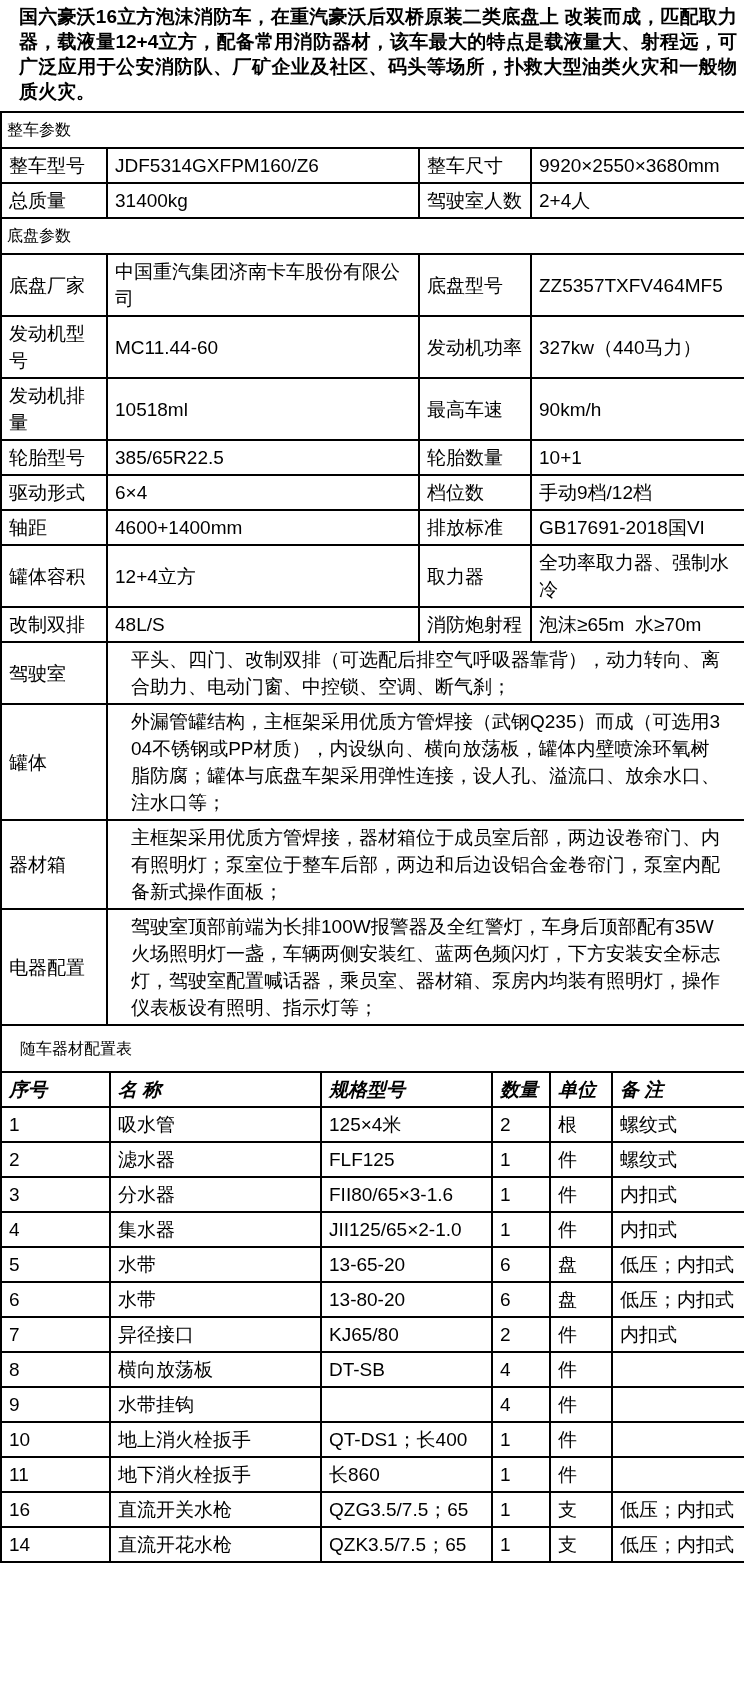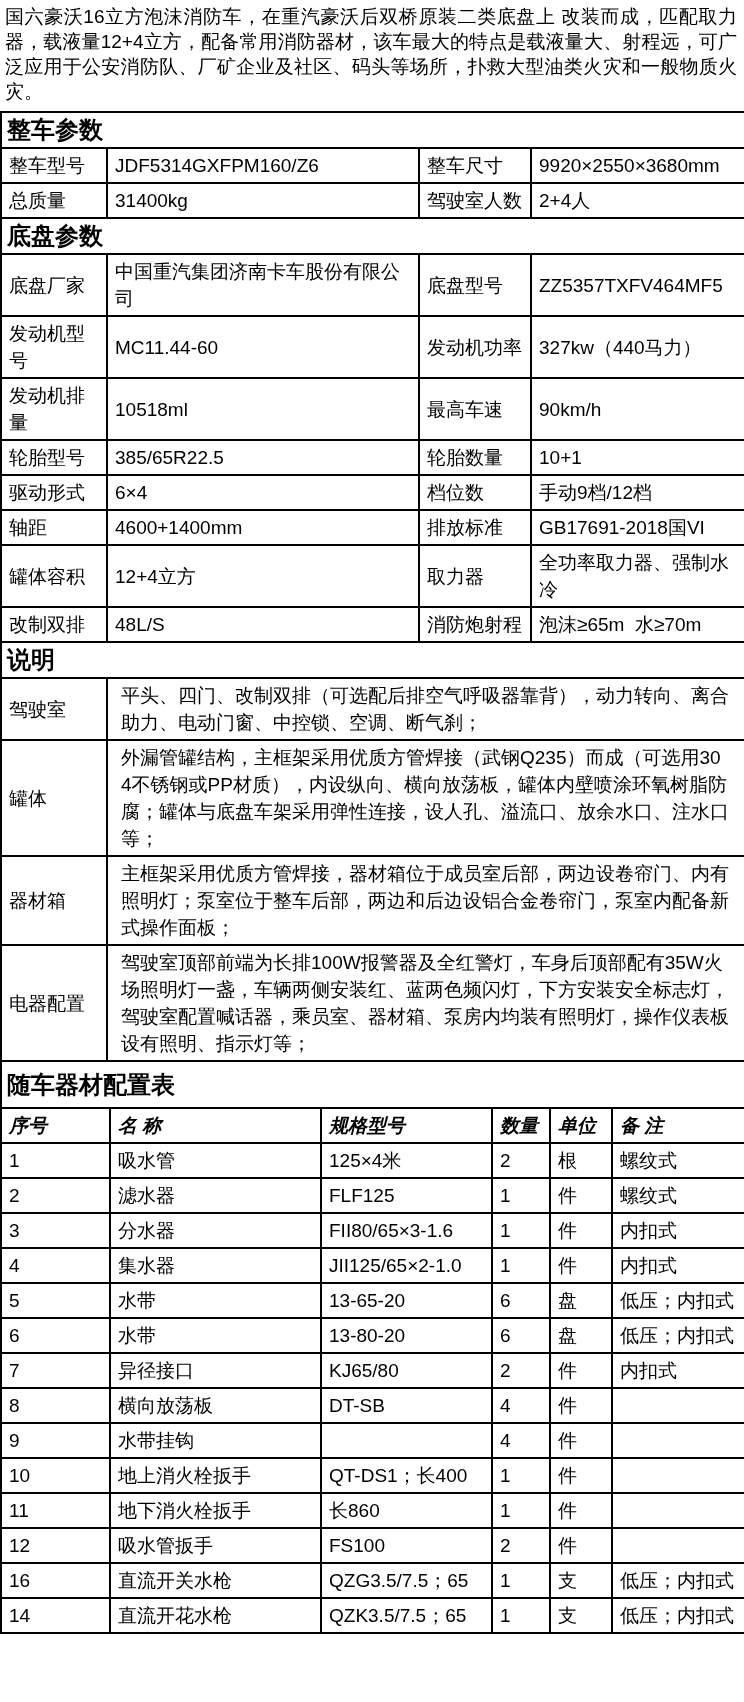--- a/index.html
+++ b/index.html
@@ -3,24 +3,24 @@
 <meta charset="utf-8">
 <style>
   html, body { margin: 0; padding: 0; background: #ffffff; }
   body {
     width: 744px;
     color: #000000;
     font-family: "Liberation Sans", "DejaVu Sans", sans-serif;
   }
   .intro {
     margin: 0;
-    padding: 4px 7px 7px 5px;
+    padding: 4px 7px 7px 19px;
     font-size: 19px;
     line-height: 25px;
-    font-weight: normal;
+    font-weight: bold;
     text-align: justify;
   }
   table {
     border-collapse: collapse;
     table-layout: fixed;
     width: 744px;
     margin-top: -2px;
   }
   table.first { margin-top: 0; }
   td {
@@ -28,28 +28,28 @@
     padding: 3px 7px;
     font-size: 19px;
     line-height: 27px;
     vertical-align: middle;
     text-align: left;
     word-break: break-all;
     white-space: pre-wrap;
     overflow: hidden;
   }
   td.sec {
-    font-weight: bold;
-    font-size: 24px;
+    font-weight: normal;
+    font-size: 16px;
     line-height: 26px;
     padding: 4px 7px 4px 5px;
   }
-  td.sec-big { padding: 10px 7px 9px 5px; }
+  td.sec-big { padding: 10px 7px 9px 18px; }
   tr.hdr td { font-weight: bold; font-style: italic; }
-  td.note-text { padding: 3px 13px; }
+  td.note-text { padding: 3px 23px; }
 </style>
 </head>
 <body>
 
 <div>
 
   <p class="intro">国六豪沃16立方泡沫消防车，在重汽豪沃后双桥原装二类底盘上 改装而成，匹配取力器，载液量12+4立方，配备常用消防器材，该车最大的特点是载液量大、射程远，可广泛应用于公安消防队、厂矿企业及社区、码头等场所，扑救大型油类火灾和一般物质火灾。</p>
 
   <table class="first t4">
     <colgroup>
@@ -127,23 +127,20 @@
         </tr>
       </tbody>
   </table>
 
   <table class="t2">
     <colgroup>
       <col style="width:106px">
         <col style="width:638px">
     </colgroup>
     <tbody id="notes-body">
-        <tr>
-          <td class="sec" colspan="2">说明</td>
-        </tr>
         <tr>
           <td>驾驶室</td>
           <td class="note-text">平头、四门、改制双排（可选配后排空气呼吸器靠背），动力转向、离合助力、电动门窗、中控锁、空调、断气刹；</td>
         </tr>
         <tr>
           <td>罐体</td>
           <td class="note-text">外漏管罐结构，主框架采用优质方管焊接（武钢Q235）而成（可选用304不锈钢或PP材质），内设纵向、横向放荡板，罐体内壁喷涂环氧树脂防腐；罐体与底盘车架采用弹性连接，设人孔、溢流口、放余水口、注水口等；</td>
         </tr>
         <tr>
           <td>器材箱</td>
@@ -259,28 +256,20 @@
         </tr>
         <tr>
           <td>11</td>
           <td>地下消火栓扳手</td>
           <td>长860</td>
           <td>1</td>
           <td>件</td>
           <td></td>
         </tr>
         <tr>
-          <td>12</td>
-          <td>吸水管扳手</td>
-          <td>FS100</td>
-          <td>2</td>
-          <td>件</td>
-          <td></td>
-        </tr>
-        <tr>
           <td>16</td>
           <td>直流开关水枪</td>
           <td>QZG3.5/7.5；65</td>
           <td>1</td>
           <td>支</td>
           <td>低压；内扣式</td>
         </tr>
         <tr>
           <td>14</td>
           <td>直流开花水枪</td>

